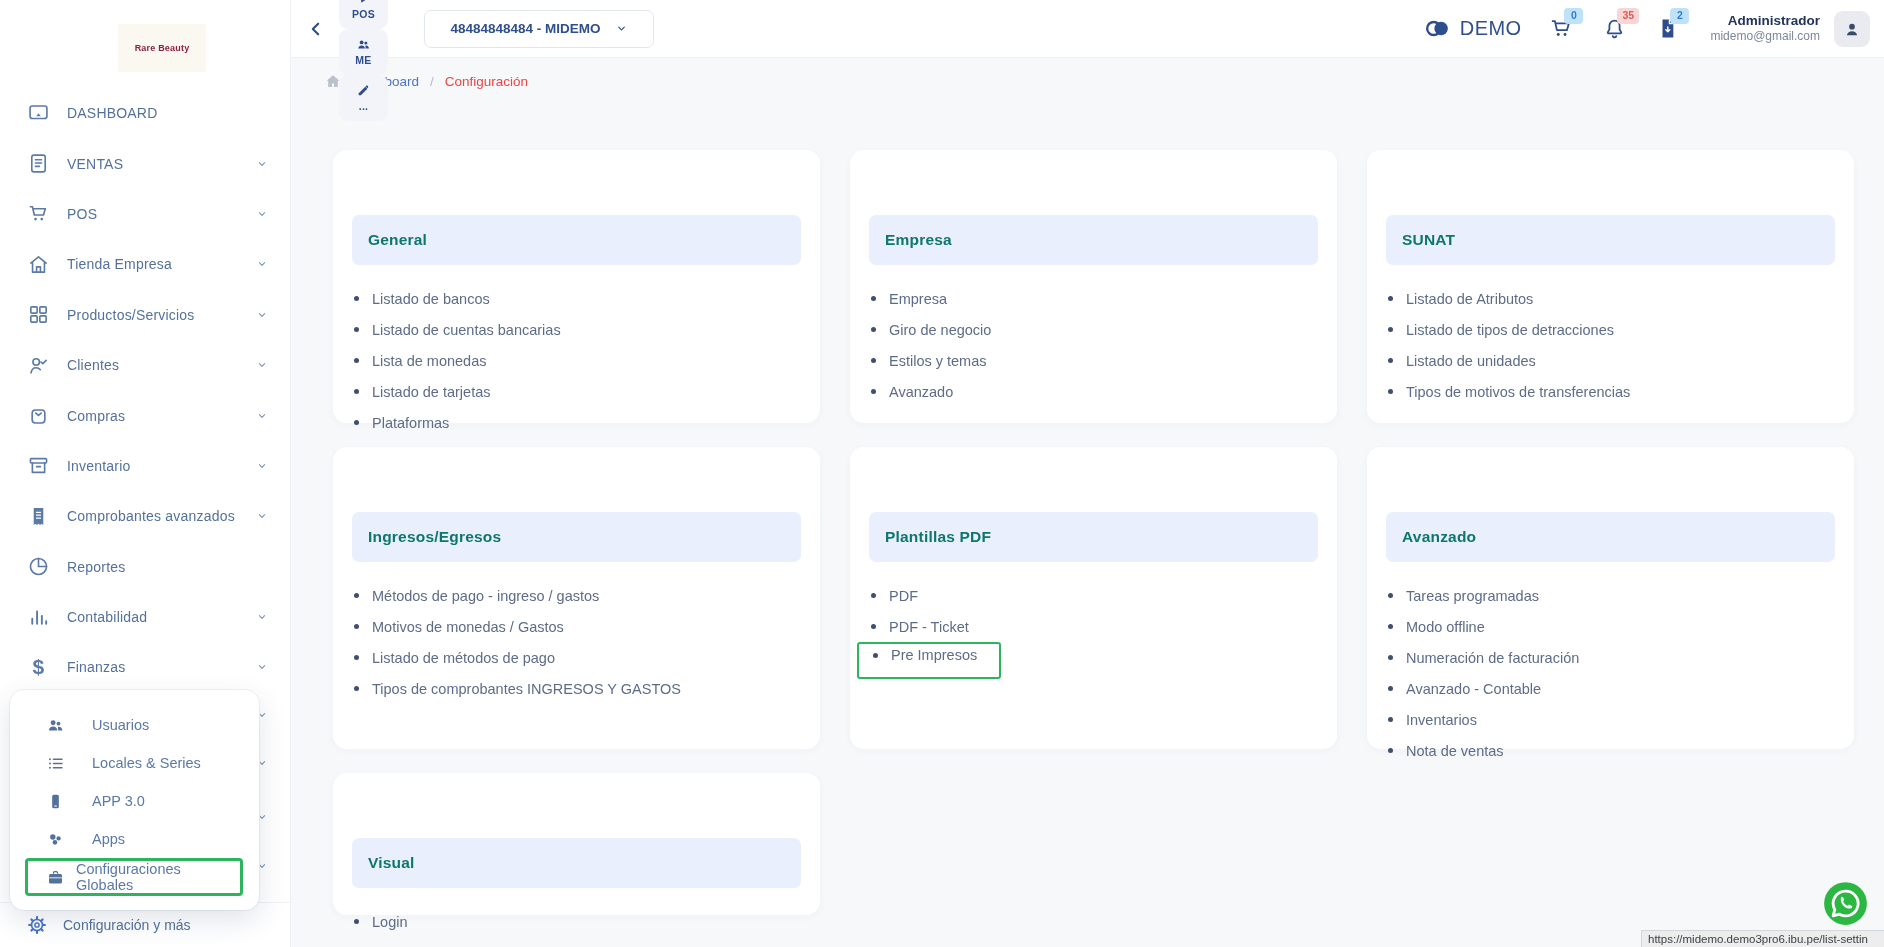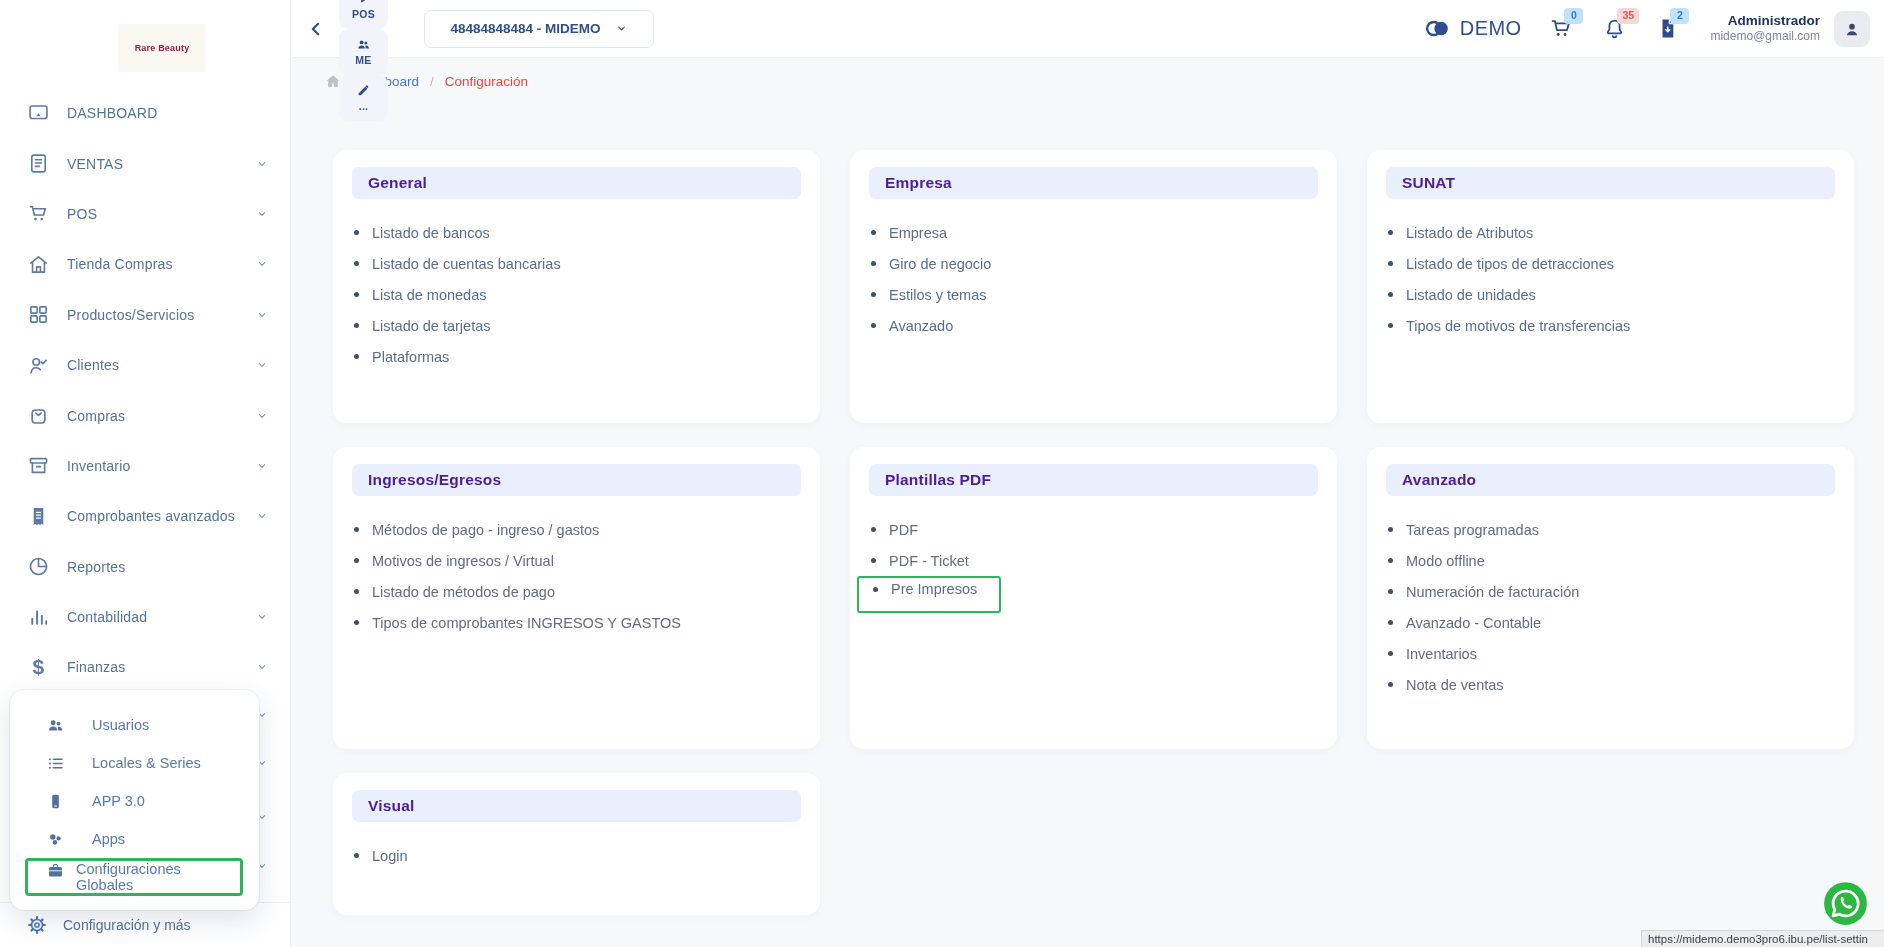--- a/index.html
+++ b/index.html
@@ -14,21 +14,21 @@
   .nav .glyph{display:flex;align-items:center;justify-content:center;font-size:21px;font-weight:600;}
   .nav .chev{margin-left:auto;width:12px;height:12px;color:#7d93b5;flex:none;}
   .bchev{position:absolute;left:256px;width:12px;height:12px;color:#7d93b5;z-index:5;}
   .side-footer{position:absolute;left:0;right:0;bottom:0;height:44px;border-top:1px solid #eef1f5;display:flex;align-items:center;padding-left:26px;gap:15px;color:#54719c;font-size:14px;background:#fff;cursor:pointer;}
   .side-footer .icon{width:22px;height:22px;color:#4a74c9;}
   
   .popup{position:absolute;left:10px;top:690px;width:249px;background:#fff;border-radius:14px;box-shadow:0 10px 28px rgba(35,55,100,.14),0 0 0 1px #f1f3f7;padding:16px 0 14px;z-index:30;}
   .pitem{height:38px;display:flex;align-items:center;padding-left:36px;color:#5b79a8;font-size:14.5px;gap:27px;cursor:pointer;}
   .pitem .icon{width:19px;height:19px;color:#54719c;flex:none;}
   .pitem.hlwrap{padding-left:0;}
-  .pitem .hl{display:flex;gap:11px;border:3px solid #2db55d;border-radius:4px;margin:0 16px 0 15px;padding-left:18px;height:32px;flex:1;}
+  .pitem .hl{display:flex;align-items:center;gap:11px;border:3px solid #2db55d;border-radius:4px;margin:0 16px 0 15px;padding-left:18px;height:32px;flex:1;}
   
   .topbar{position:absolute;left:290px;top:0;right:0;height:58px;background:#fff;border-bottom:1px solid #eef0f3;display:flex;align-items:center;padding:0 14px 0 16px;box-sizing:border-box;z-index:8;}
   .back{width:20px;height:20px;color:#2e4d8d;margin-right:13px;cursor:pointer;flex:none;}
   .qwrap{display:flex;align-items:center;flex-direction:column;}
   .qbtn{width:49px;height:46px;background:#f2f4f9;border-radius:9px;display:flex;flex-direction:column;align-items:center;justify-content:center;margin-right:10px;color:#2e4d8d;cursor:pointer;}
   .qbtn .icon{width:15px;height:15px;}
   .qbtn .lbl{font-size:10.5px;font-weight:bold;margin-top:2px;letter-spacing:.3px;}
   .select{margin-left:26px;width:228px;height:36px;border:1px solid #e2e6ef;border-radius:7px;background:#fff;display:flex;align-items:center;justify-content:center;gap:14px;color:#2f4f8f;font-size:13.5px;font-weight:600;cursor:pointer;}
   .select .chev{width:13px;height:13px;color:#2e4d8d;}
   .tright{margin-left:auto;display:flex;align-items:center;gap:28px;}
@@ -48,21 +48,21 @@
   .bc-home{width:18px;height:18px;color:#b9c1cd;cursor:pointer;}
   .bc-link{color:#4a73c9;cursor:pointer;}
   .bc-sep{color:#b4bcc8;}
   .bc-current{color:#ef4444;}
   
   .content{position:absolute;left:333px;top:150px;display:grid;grid-template-columns:repeat(3,487px);column-gap:30px;row-gap:24px;}
   .card{background:#fff;border-radius:14px;box-shadow:0 2px 8px rgba(40,60,110,.035);padding:17px 19px;box-sizing:border-box;}
   .card.r1{height:273px;}
   .card.r2{height:302px;}
   .card.r3{height:142px;}
-  .card-head{height:32px;background:#e9effc;border-radius:7px;display:flex;align-items:center;padding-left:16px;color:#4c1d95;font-weight:bold;font-size:15.5px;letter-spacing:.2px;}
+  .card-head{height:50px;background:#e9effc;border-radius:7px;display:flex;align-items:center;padding-left:16px;color:#0f766e;font-weight:bold;font-size:15.5px;letter-spacing:.2px;margin-top:48px;}
   .card ul{list-style:none;margin:18px 0 0;padding:0;}
   .card li{display:flex;align-items:center;min-height:31px;color:#5e6c88;font-size:14.5px;cursor:pointer;}
   .bullet{width:5px;height:5px;border-radius:50%;background:#3e4f70;margin:0 13px 0 2px;flex:none;}
   .hl-box{display:flex;align-items:center;border:2.5px solid #2db55d;border-radius:3px;padding:3px 22px 14px 12px;margin-left:-12px;}
   
   .whatsapp{position:absolute;right:16px;bottom:21px;width:45px;height:45px;cursor:pointer;z-index:40;}
   .statusbar{position:absolute;left:1641px;bottom:0;width:243px;height:17px;background:#ededee;border:1px solid #d3d6da;border-bottom:none;border-right:none;font-size:11.5px;color:#3b4045;display:flex;align-items:center;padding-left:6px;white-space:nowrap;overflow:hidden;box-sizing:border-box;z-index:45;}
 </style>
 </head>
 <body>
@@ -246,21 +246,21 @@
               <use href="#icon-chevron-down"></use>
             </svg>
           </span>
         </li>
         <li>
           <span class="icon">
             <svg class="icn">
               <use href="#icon-store"></use>
             </svg>
           </span>
-          <span>Tienda Compras</span>
+          <span>Tienda Empresa</span>
           <span class="chev">
             <svg class="icn">
               <use href="#icon-chevron-down"></use>
             </svg>
           </span>
         </li>
         <li>
           <span class="icon">
             <svg class="icn">
               <use href="#icon-grid"></use>
@@ -611,21 +611,21 @@
         <div class="card-head">
           <span>Ingresos/Egresos</span>
         </div>
         <ul>
           <li>
             <span class="bullet"></span>
             <span>Métodos de pago - ingreso / gastos</span>
           </li>
           <li>
             <span class="bullet"></span>
-            <span>Motivos de ingresos / Virtual</span>
+            <span>Motivos de monedas / Gastos</span>
           </li>
           <li>
             <span class="bullet"></span>
             <span>Listado de métodos de pago</span>
           </li>
           <li>
             <span class="bullet"></span>
             <span>Tipos de comprobantes INGRESOS Y GASTOS</span>
           </li>
         </ul>

